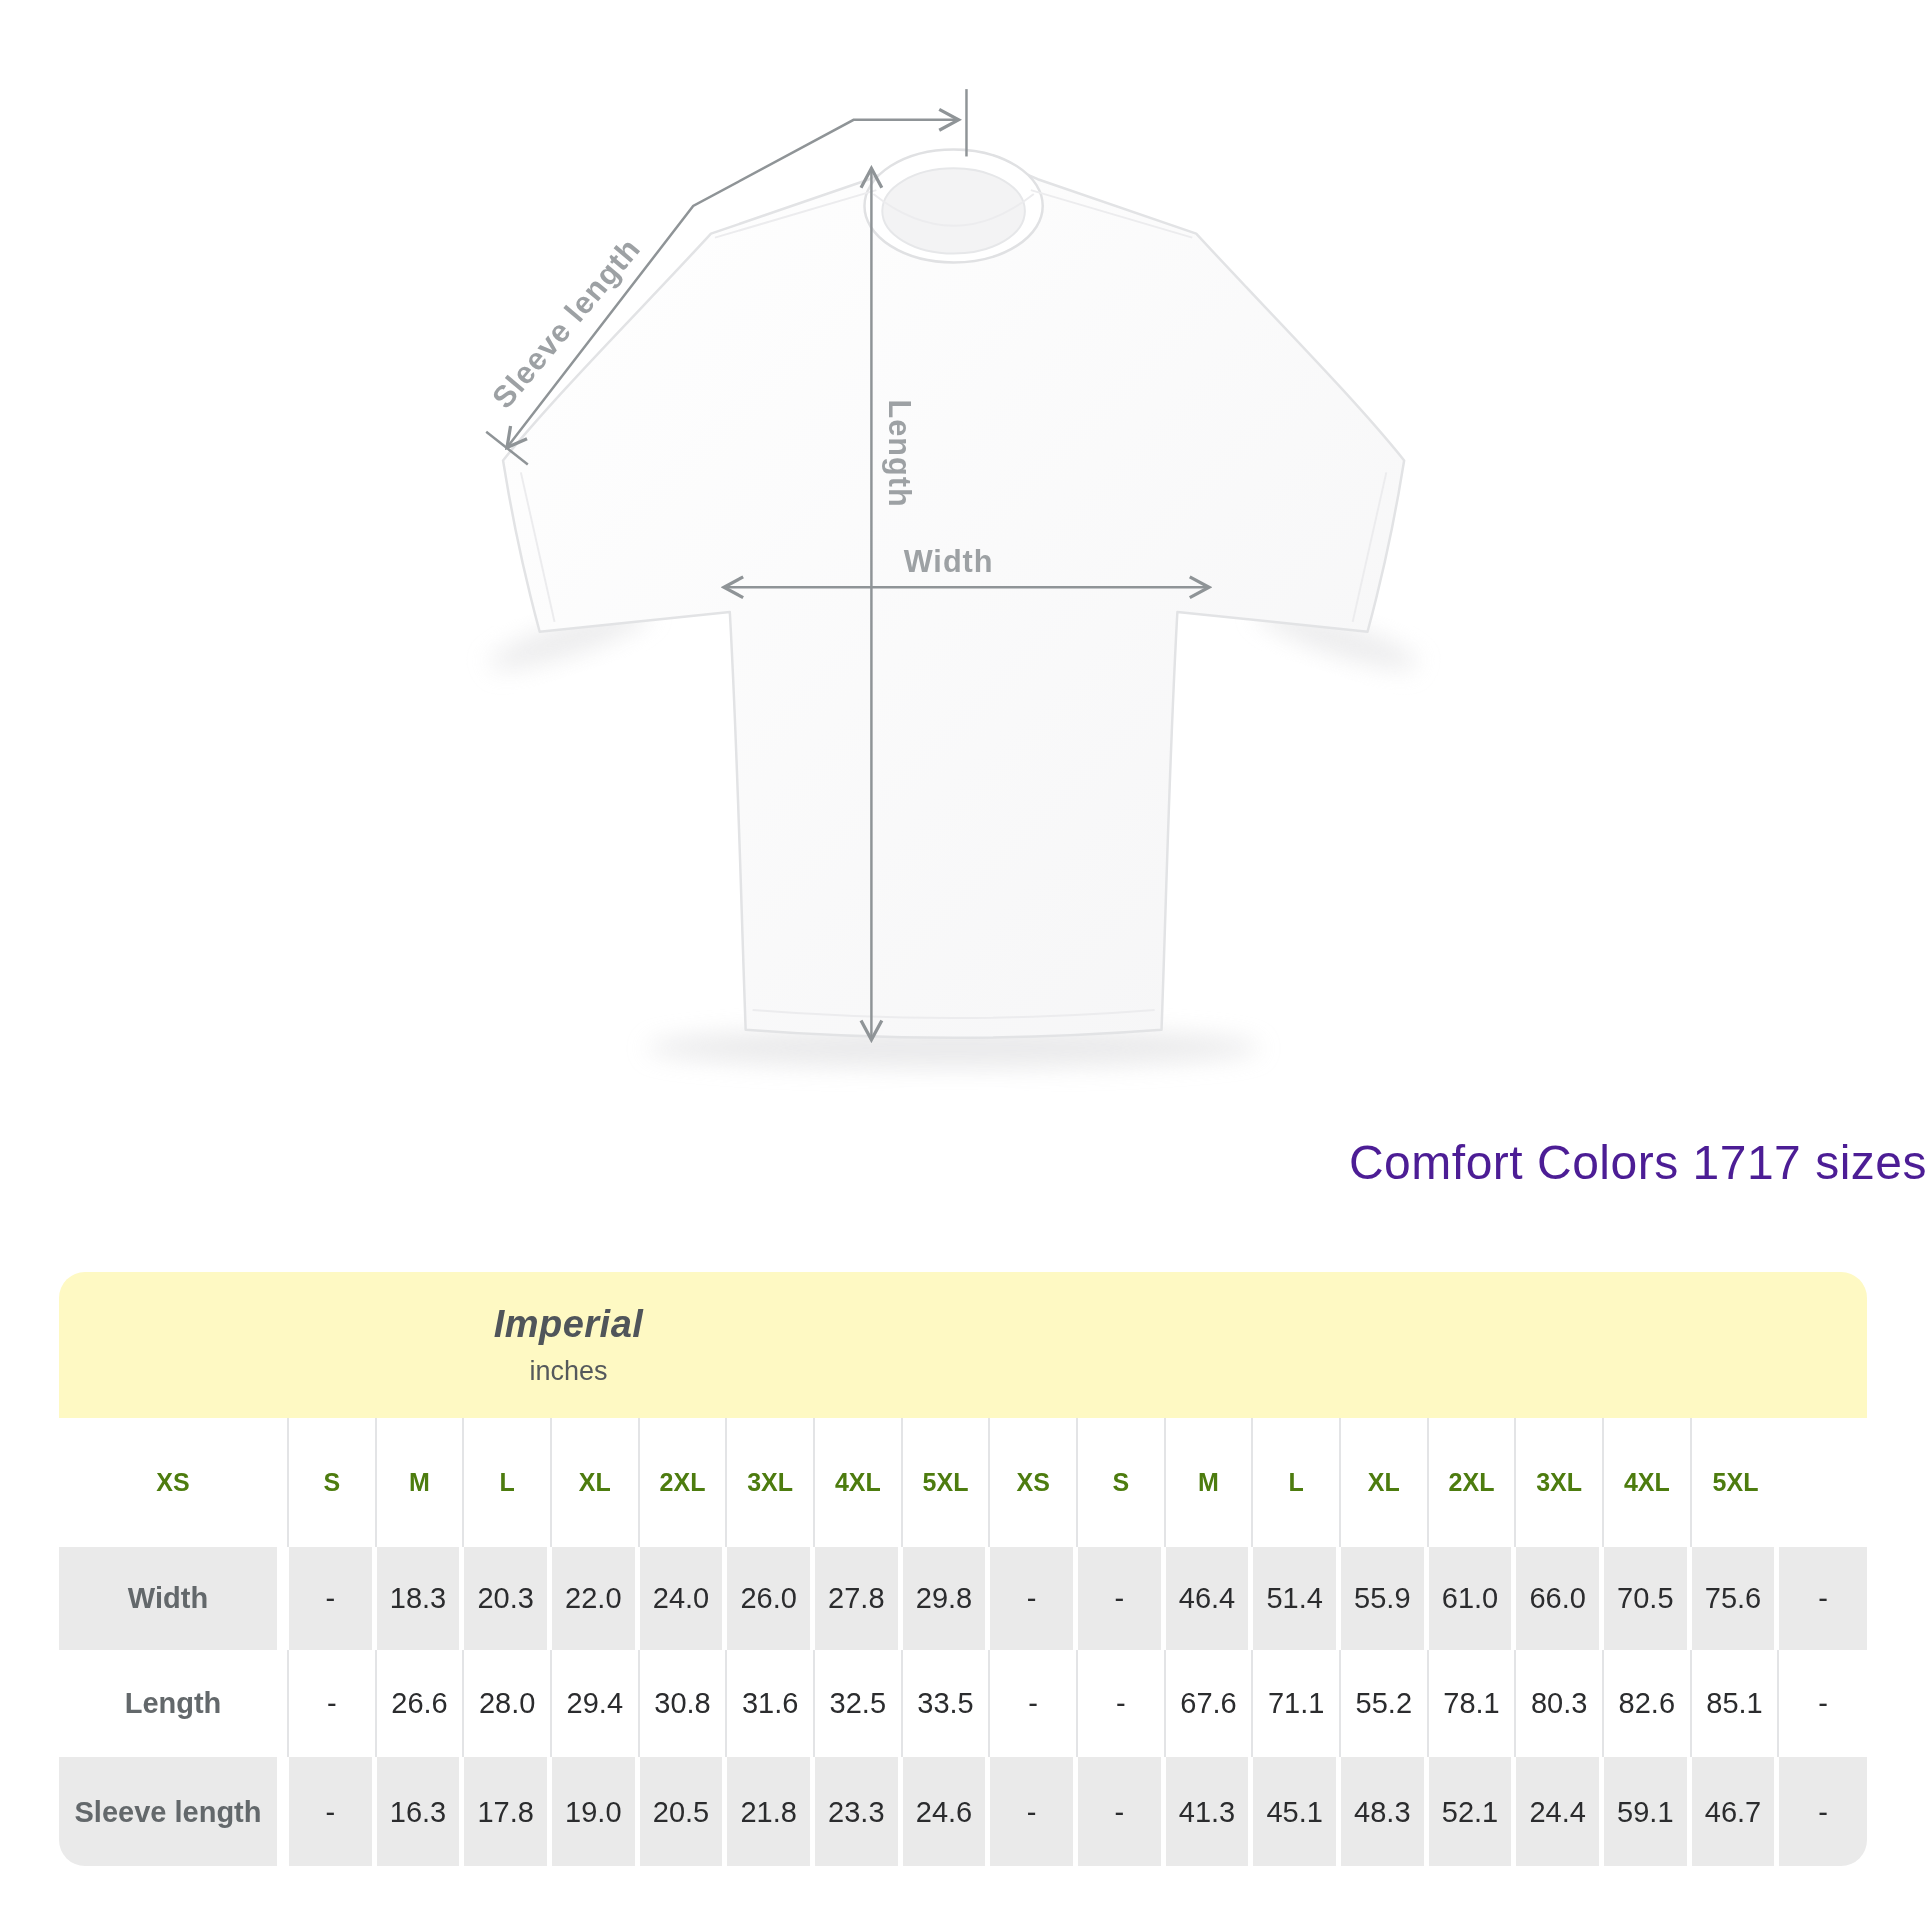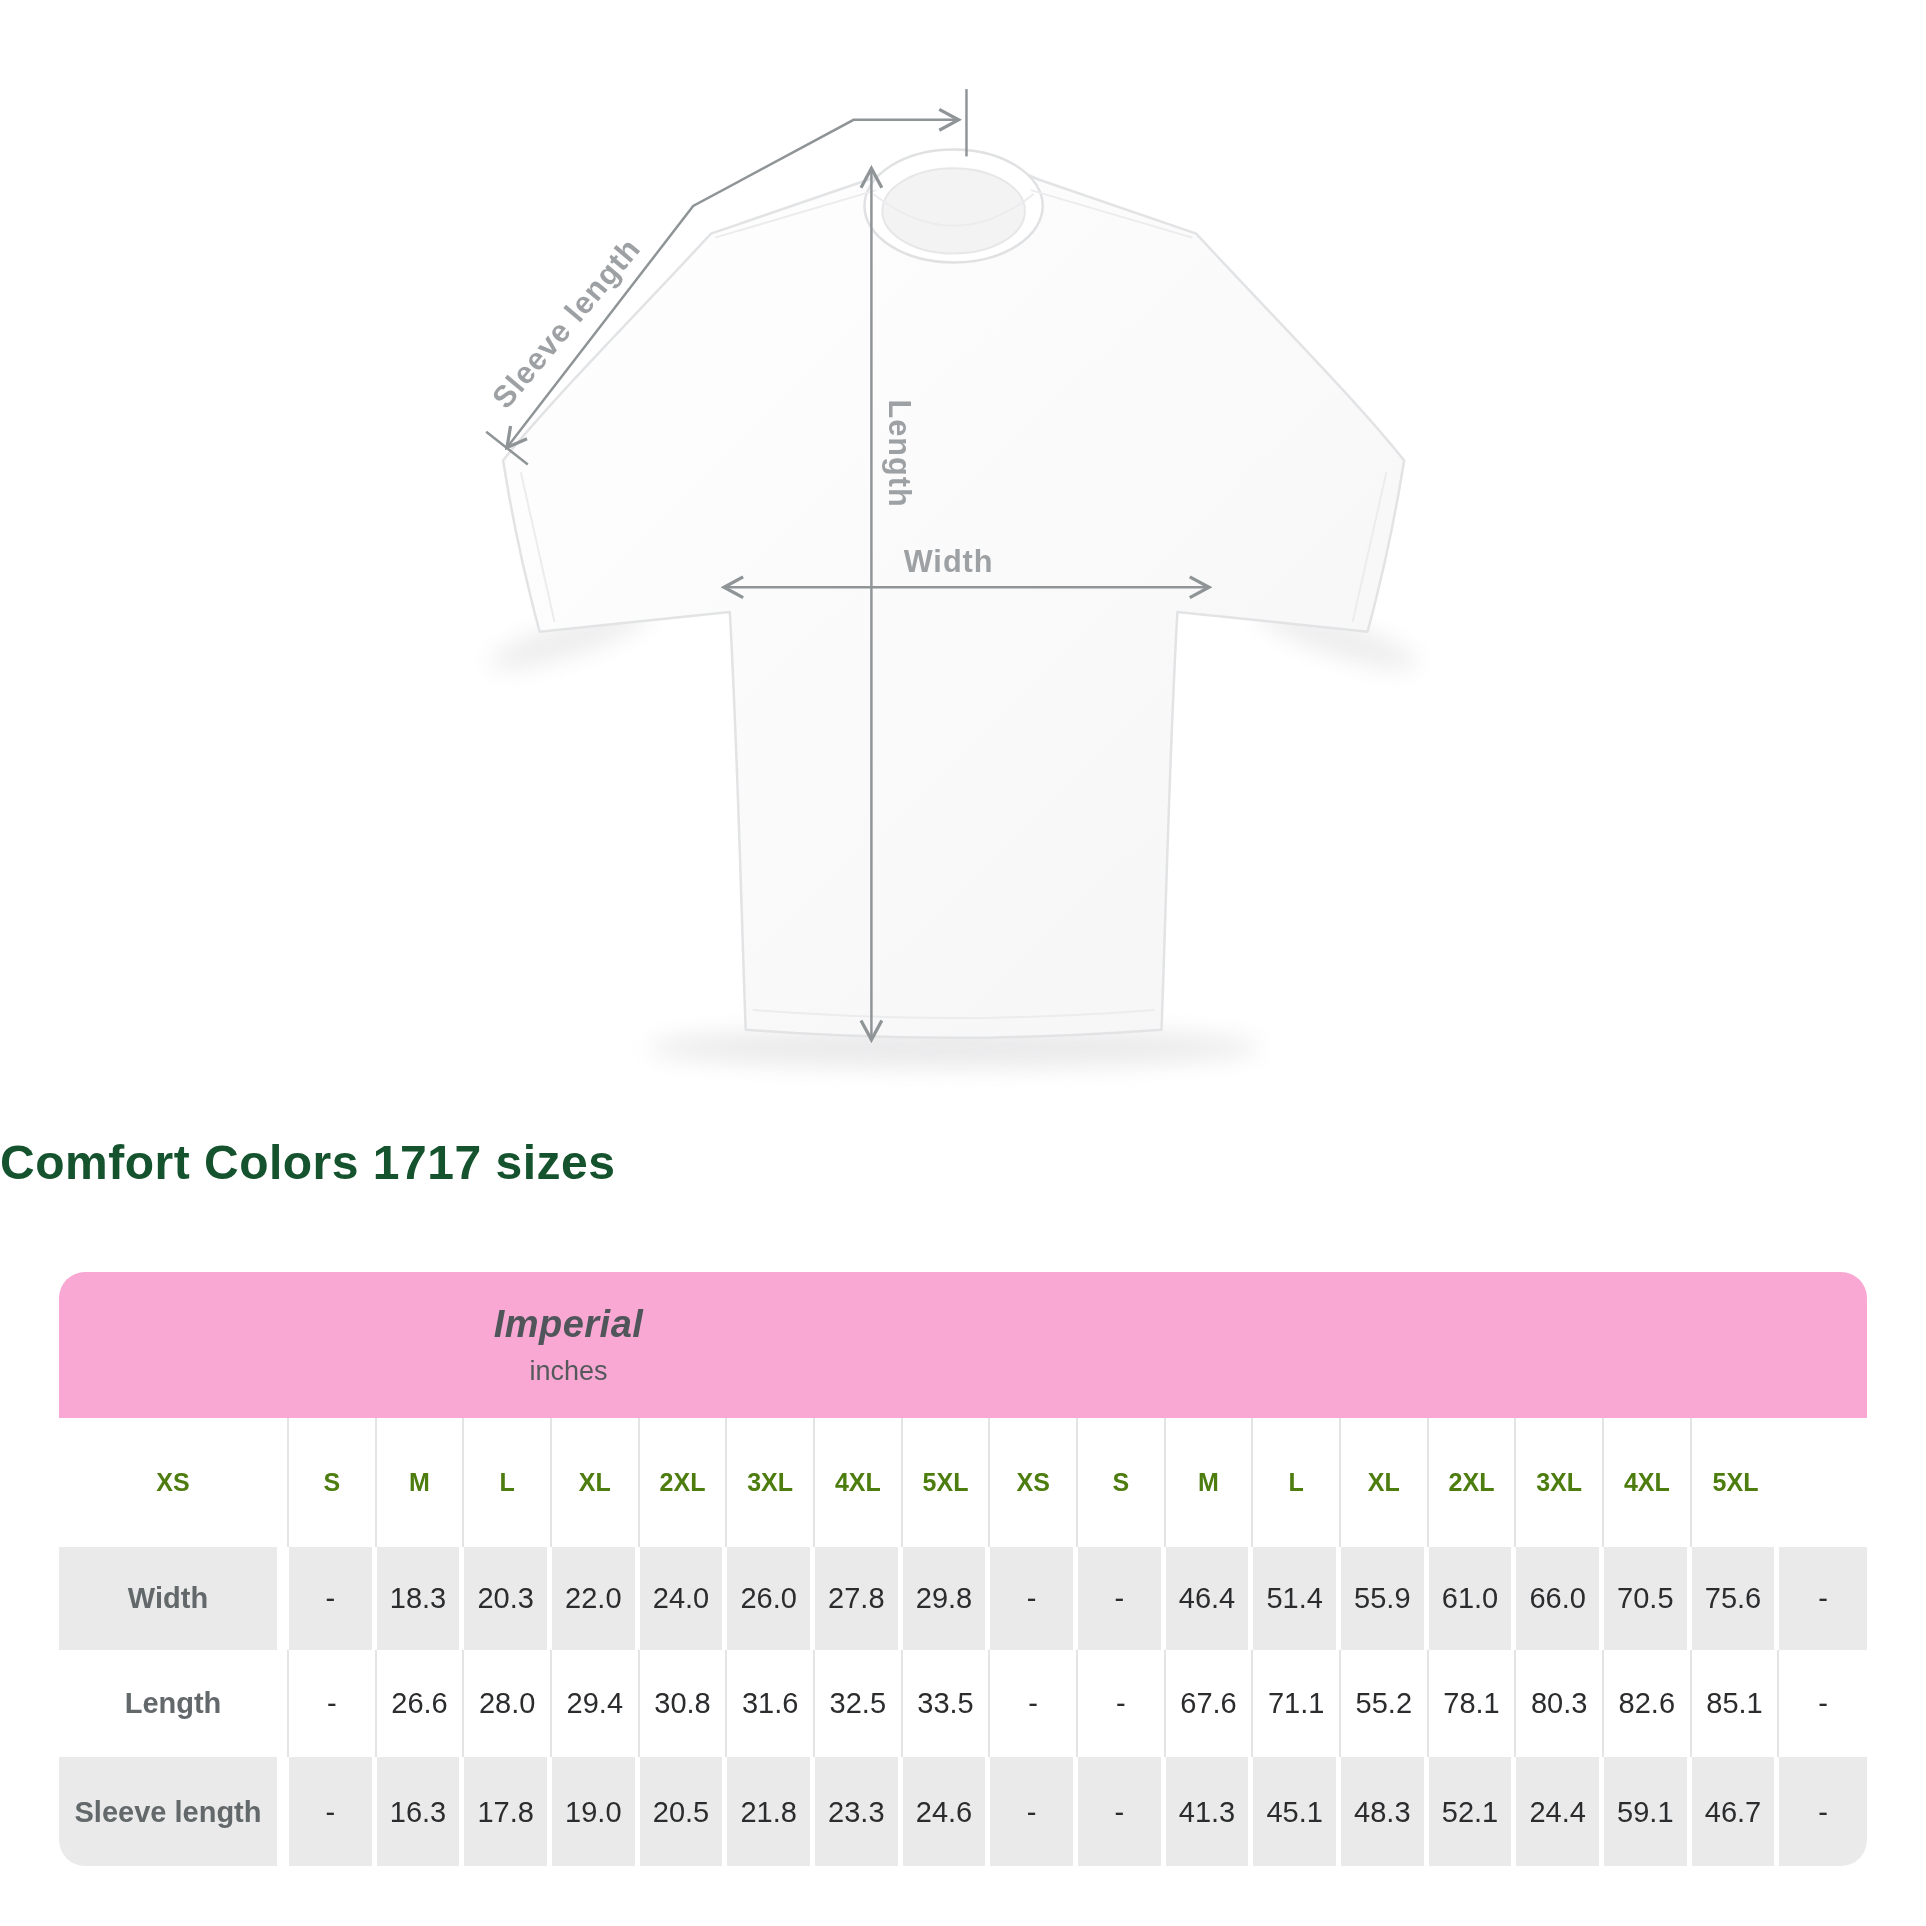--- a/index.html
+++ b/index.html
@@ -1,26 +1,26 @@
 <!DOCTYPE html>
 <html><head>
 <meta charset="utf-8">
 <style>
   html,body{margin:0;padding:0;background:#ffffff;}
   .page{position:relative;width:1927px;height:1927px;background:#ffffff;overflow:hidden;
         font-family:"Liberation Sans", sans-serif;}
   .diagram-svg{position:absolute;left:0;top:0;}
-  .page-title{position:absolute;left:0;top:1135px;width:100%;text-align:left;margin:0;
-        font-size:48px;font-weight:bold;color:#14532d;letter-spacing:0.5px;}
+  .page-title{position:absolute;left:0;top:1135px;width:100%;text-align:right;margin:0;
+        font-size:48px;font-weight:normal;color:#4c1d95;letter-spacing:0.5px;}
   .page-subtitle{position:absolute;left:0;top:1222px;width:100%;text-align:center;margin:0;
         font-size:29px;font-style:italic;color:#4b4f52;}
   .sizetable{position:absolute;left:59px;top:1272px;width:1808px;height:594px;
         border-radius:26px;overflow:hidden;background:#ffffff;}
   .row{display:grid;grid-template-columns:230px repeat(18,1fr);}
-  .row.band{display:grid;grid-template-columns:1019px 1fr;height:146px;background:#f9a8d4;}
+  .row.band{display:grid;grid-template-columns:1019px 1fr;height:146px;background:#fef9c3;}
   .unit{display:flex;flex-direction:column;align-items:center;justify-content:center;gap:10px;}
   .unit-label{font-size:38px;font-weight:bold;font-style:italic;color:#50555a;letter-spacing:0.5px;}
   .unit-sub{font-size:27px;color:#55595c;}
   .row.sizes{height:129px;}
   .row.r-width{height:103px;}
   .row.r-length{height:107px;}
   .row.r-sleeve{height:110px;}
   .cell{display:flex;align-items:center;justify-content:center;
         font-size:29px;color:#2b2c2e;background:#ffffff;}
   .whiterow .cell{border-right:2px solid #e3e4e6;}

